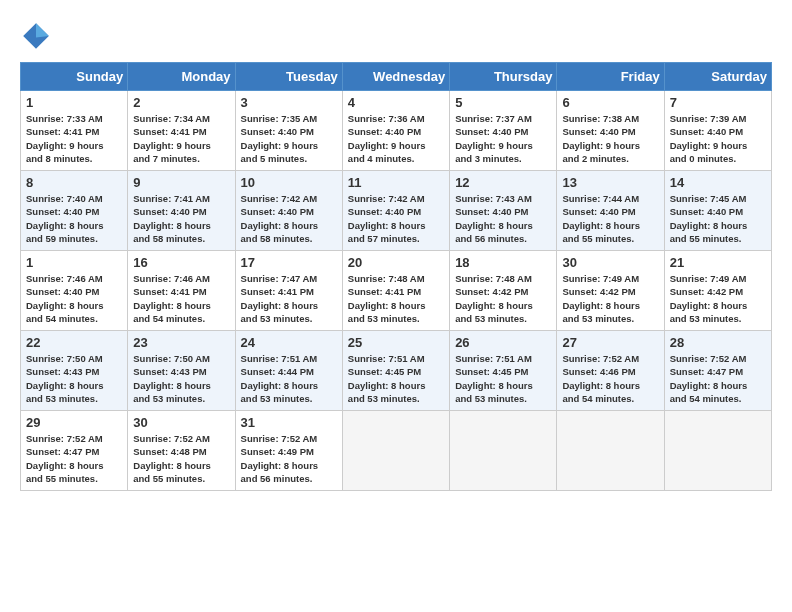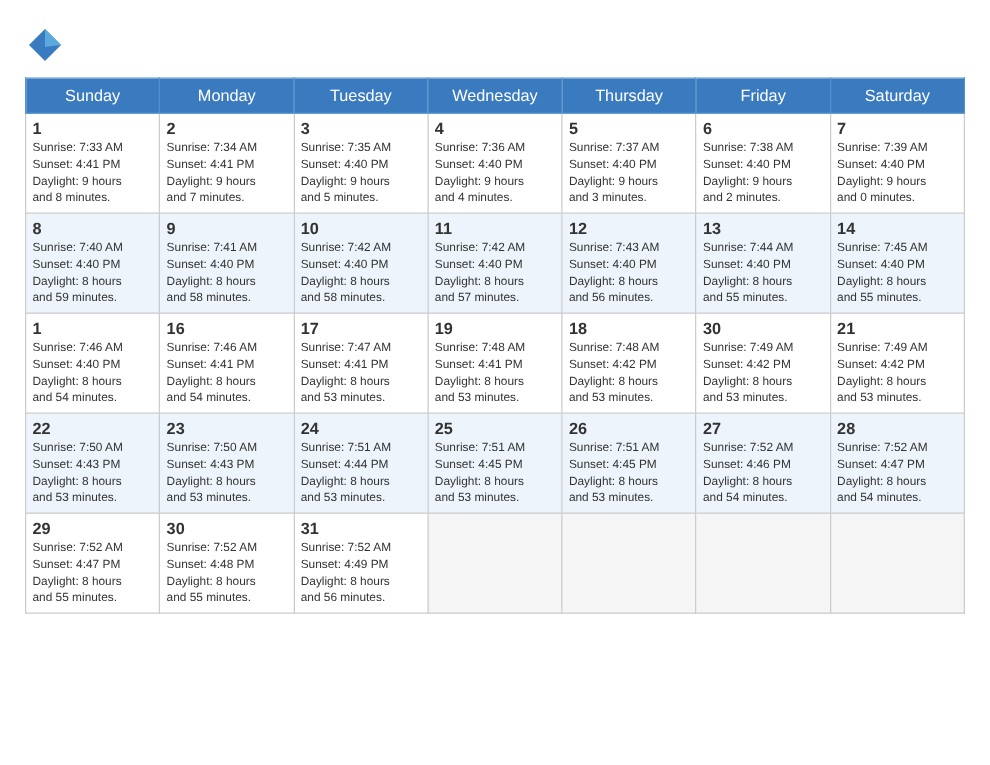--- a/index.html
+++ b/index.html
@@ -46,23 +46,23 @@
     }
     table {
       width: 100%;
       border-collapse: collapse;
       table-layout: fixed;
     }
     th {
       background-color: #3a7abf;
       color: #fff;
       font-size: 13px;
-      font-weight: normal;
+      font-weight: bold;
       padding: 6px 4px;
-      text-align: center;
+      text-align: right;
       border: 1px solid #5592cc;
     }
     td {
       border: 1px solid #ccc;
       vertical-align: top;
       padding: 4px 5px;
       font-size: 10px;
       color: #333;
       height: 80px;
       background: #fff;
@@ -76,20 +76,21 @@
     .day-num {
       font-size: 13px;
       font-weight: bold;
       display: block;
       margin-bottom: 2px;
     }
     .day-info {
       font-size: 9.5px;
       line-height: 1.4;
       color: #333;
+      font-weight: bold;
     }
   </style>
 </head>
 <body>
 
 <div class="header">
   <div class="logo">
     <svg class="logo-icon" viewBox="0 0 40 40">
       <polygon points="20,4 36,20 20,36 4,20" fill="#3a7abf"></polygon>
       <polygon points="20,4 36,20 20,22" fill="#5aaae0"></polygon>
@@ -185,21 +186,21 @@
         </td>
         <td>
           <span class="day-num">16</span>
           <div class="day-info">Sunrise: 7:46 AM<br>Sunset: 4:41 PM<br>Daylight: 8 hours<br>and 54 minutes.</div>
         </td>
         <td>
           <span class="day-num">17</span>
           <div class="day-info">Sunrise: 7:47 AM<br>Sunset: 4:41 PM<br>Daylight: 8 hours<br>and 53 minutes.</div>
         </td>
         <td>
-          <span class="day-num">19</span>
+          <span class="day-num">20</span>
           <div class="day-info">Sunrise: 7:48 AM<br>Sunset: 4:41 PM<br>Daylight: 8 hours<br>and 53 minutes.</div>
         </td>
         <td>
           <span class="day-num">18</span>
           <div class="day-info">Sunrise: 7:48 AM<br>Sunset: 4:42 PM<br>Daylight: 8 hours<br>and 53 minutes.</div>
         </td>
         <td>
           <span class="day-num">30</span>
           <div class="day-info">Sunrise: 7:49 AM<br>Sunset: 4:42 PM<br>Daylight: 8 hours<br>and 53 minutes.</div>
         </td>

